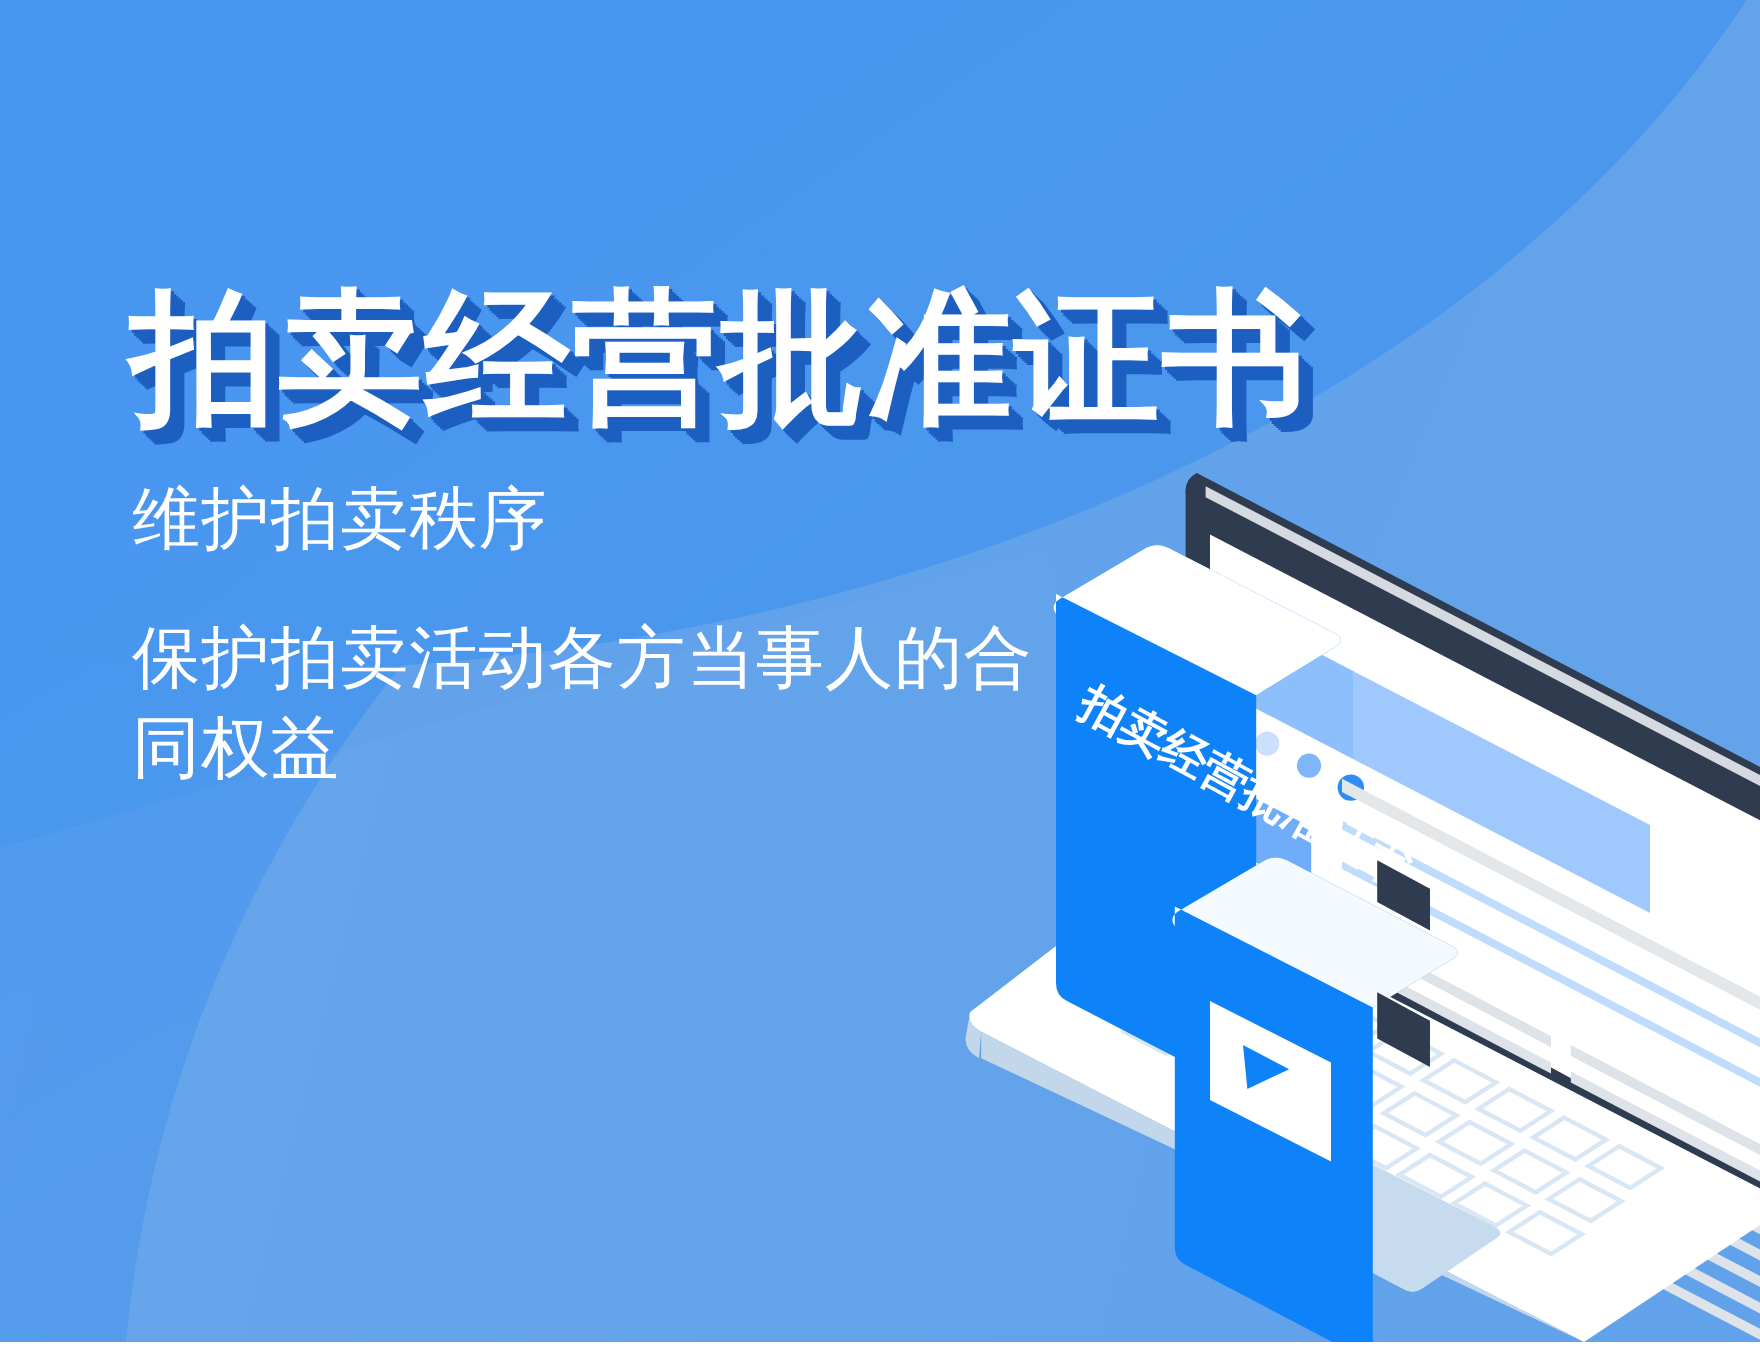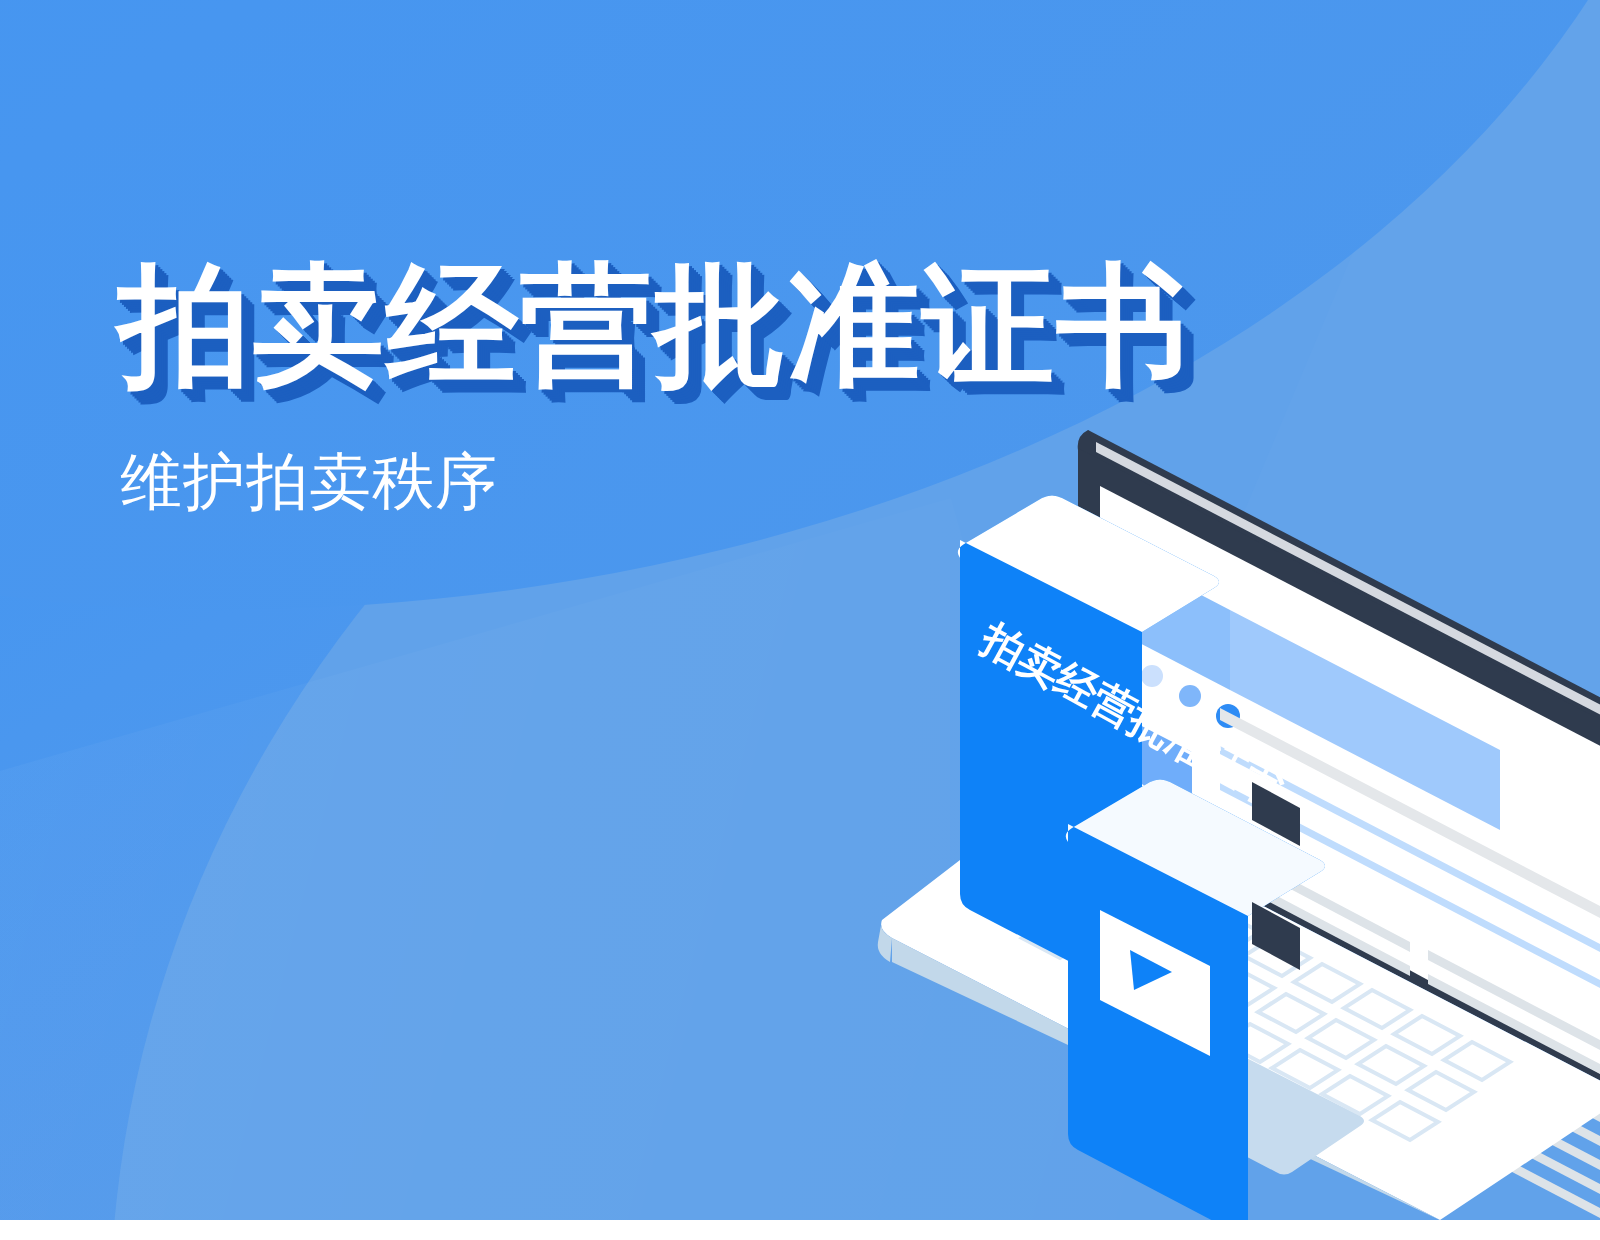--- a/index.html
+++ b/index.html
@@ -82,23 +82,22 @@
        7px 7px 0 #1C5FC0,
        9px 9px 0 #1C5FC0,
       11px 11px 0 #1C5FC0,
       13px 13px 0 #1C5FC0;
   }
 
   
   .copy {
     position: absolute;
     left: 120px;
-    top: 442px;
+    top: 432px;
     width: 820px;
-    font-family: Liberation Serif, serif;
   }
   .copy-line {
     color: #ffffff;
     font-size: 62px;
     line-height: 1.32;
     font-weight: 400;
     margin: 0 0 44px 0;
     letter-spacing: 1px;
   }
   .copy-line:last-child { margin-bottom: 0; }
@@ -122,20 +121,21 @@
   <div class="bg-base"></div>
   <div class="bg-arc"></div>
   <div class="bg-wedge"></div>
   <div class="bg-lobe"></div>
   <div class="bg-band"></div>
 
   <h1 class="headline">拍卖经营批准证书</h1>
 
   <div class="copy">
     <p class="copy-line">维护拍卖秩序</p>
+    <p class="copy-line">保护拍卖活动各方当事人的合同权益</p>
   </div>
 
   <div class="illustration">
     <svg viewBox="0 0 800 830" xmlns="http://www.w3.org/2000/svg">
       <defs>
         <clipPath id="screenClip">
           <polygon points="300,120 830,392 600,760 70,488"></polygon>
         </clipPath>
         <clipPath id="cardClip">
           <path d="M160,168 L410,296 L410,596 L160,468 Z"></path>

